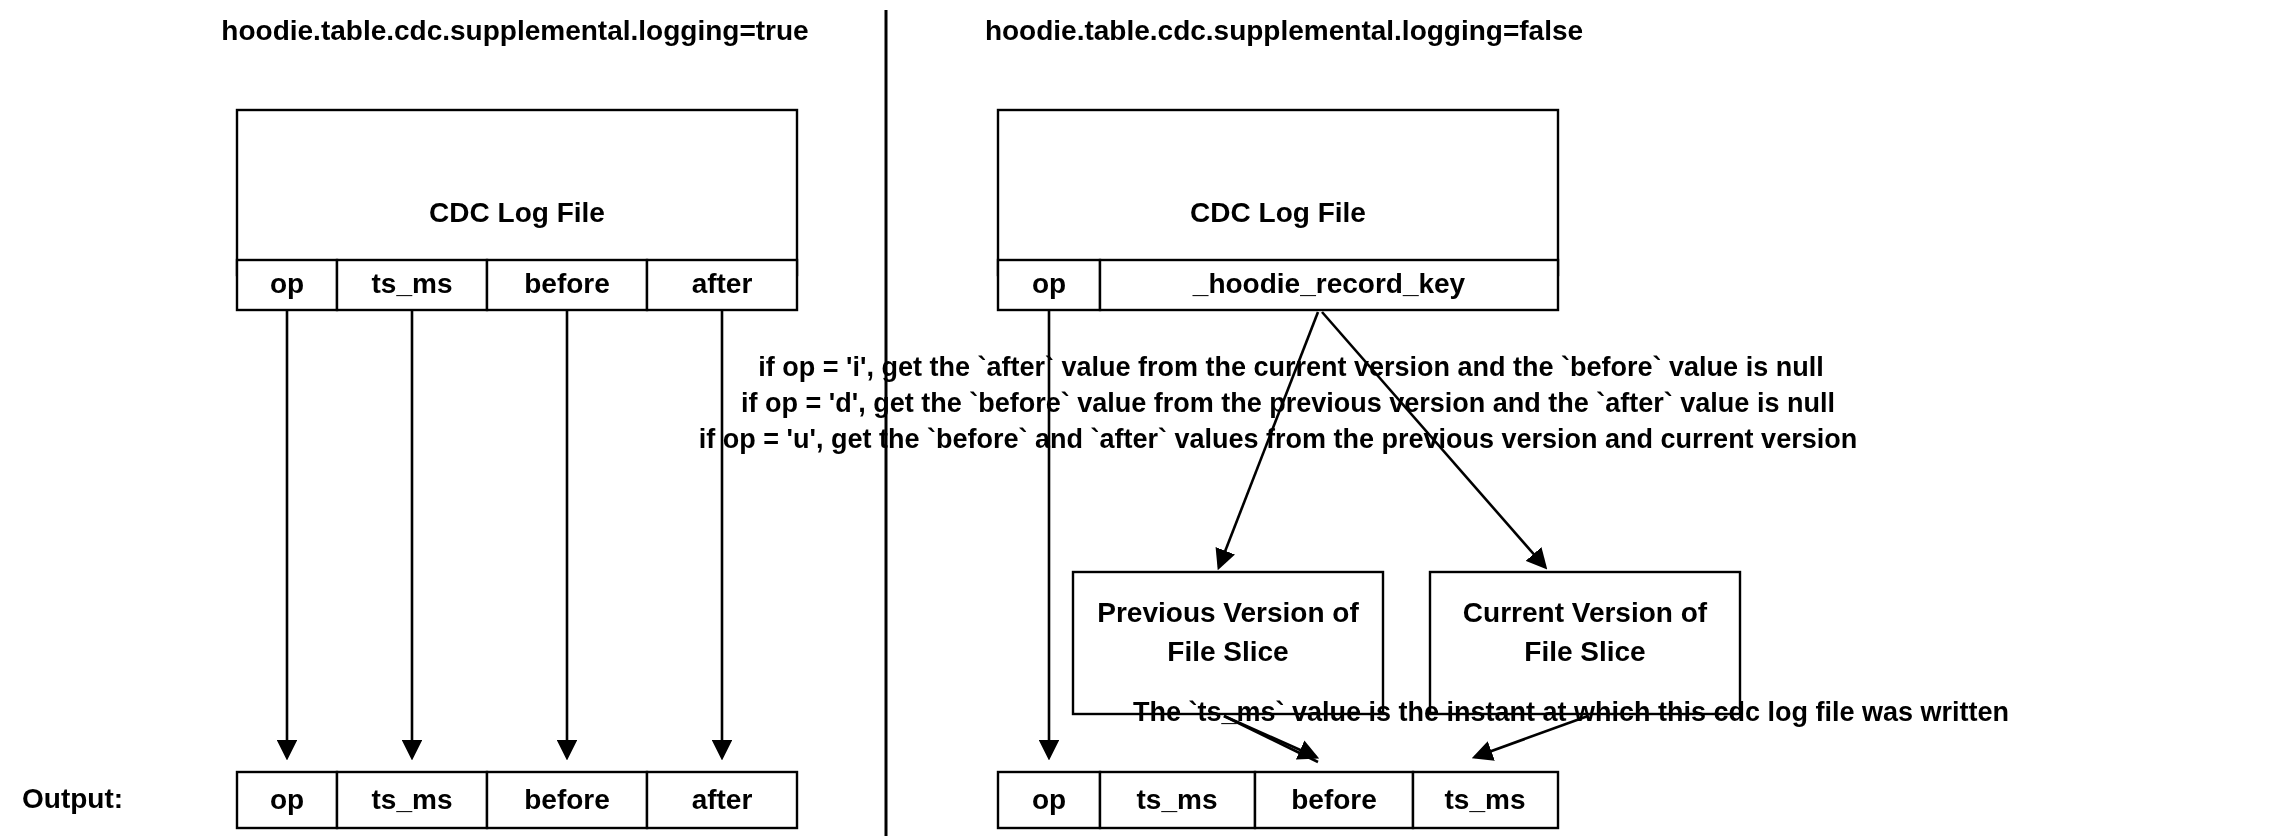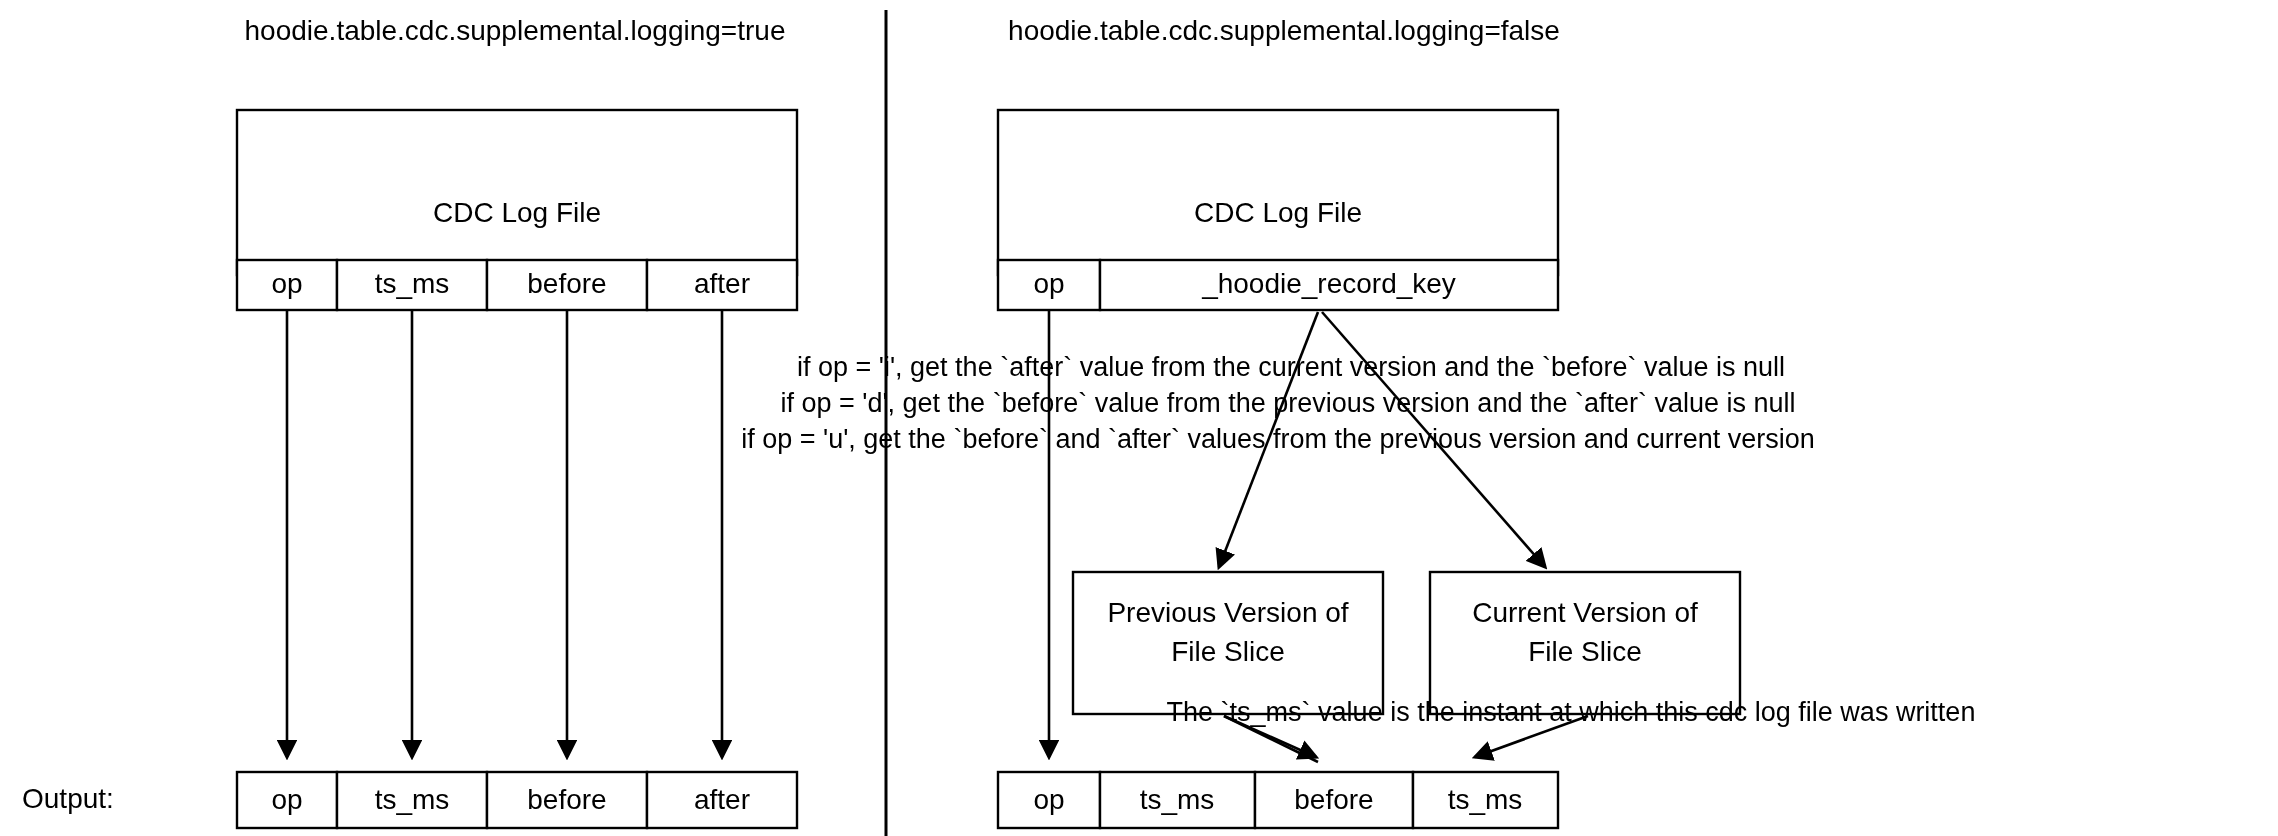--- a/index.html
+++ b/index.html
@@ -8,20 +8,21 @@
     background: #ffffff;
   }
   #stage {
     position: relative;
     width: 2278px;
     height: 836px;
     background: #ffffff;
     font-family: "Liberation Sans", sans-serif;
     color: #000000;
     overflow: hidden;
+    font-weight: bold;
   }
   svg.layer {
     position: absolute;
     left: 0;
     top: 0;
     width: 2278px;
     height: 836px;
   }
   svg text {
     font-family: "Liberation Sans", sans-serif;

